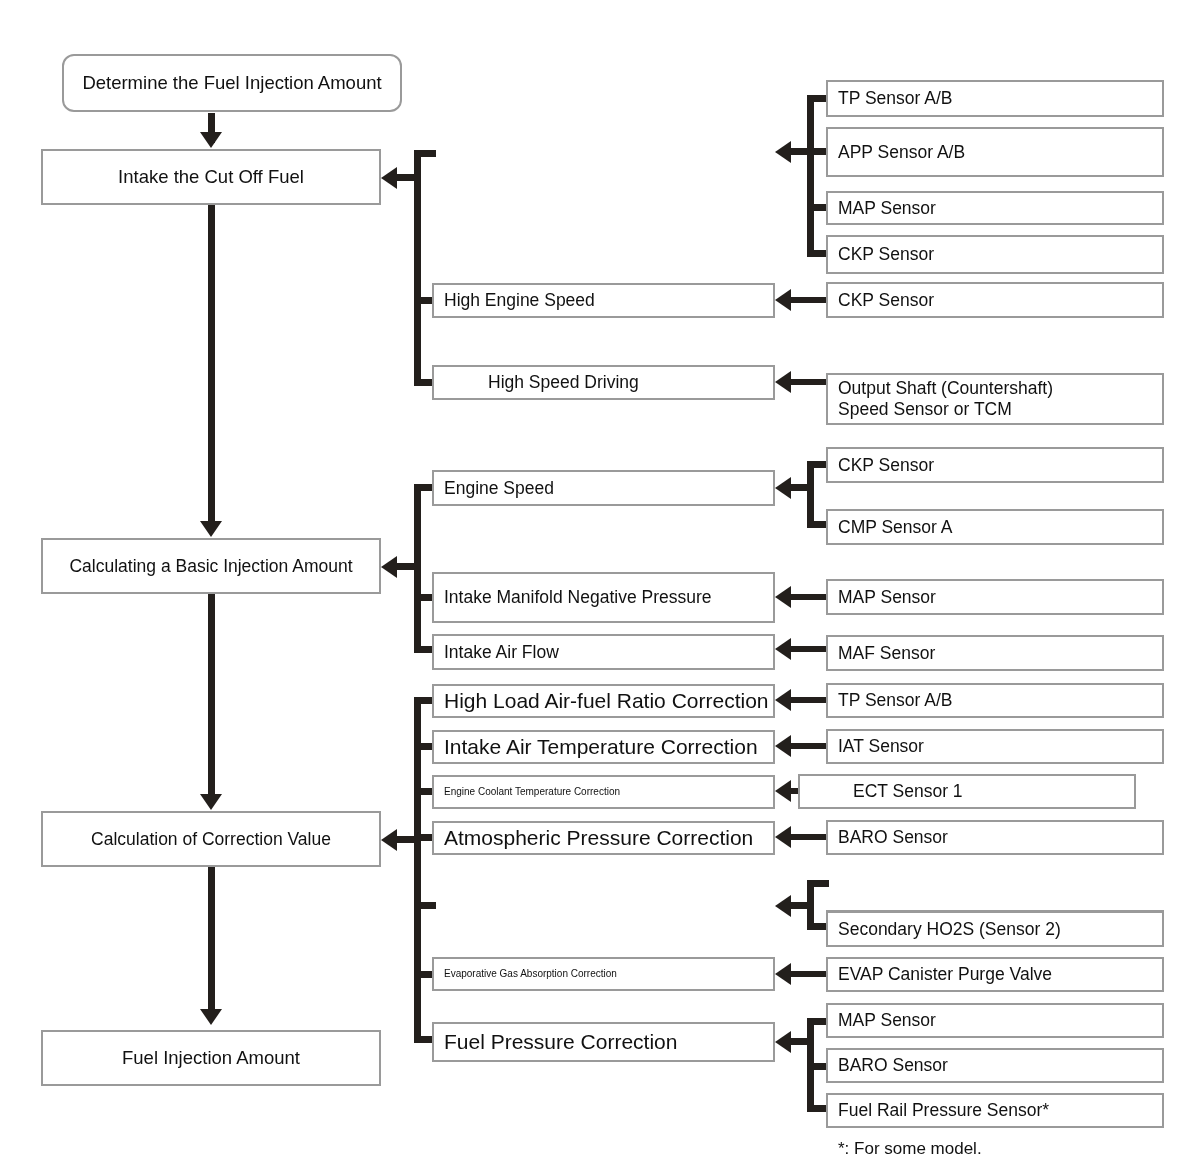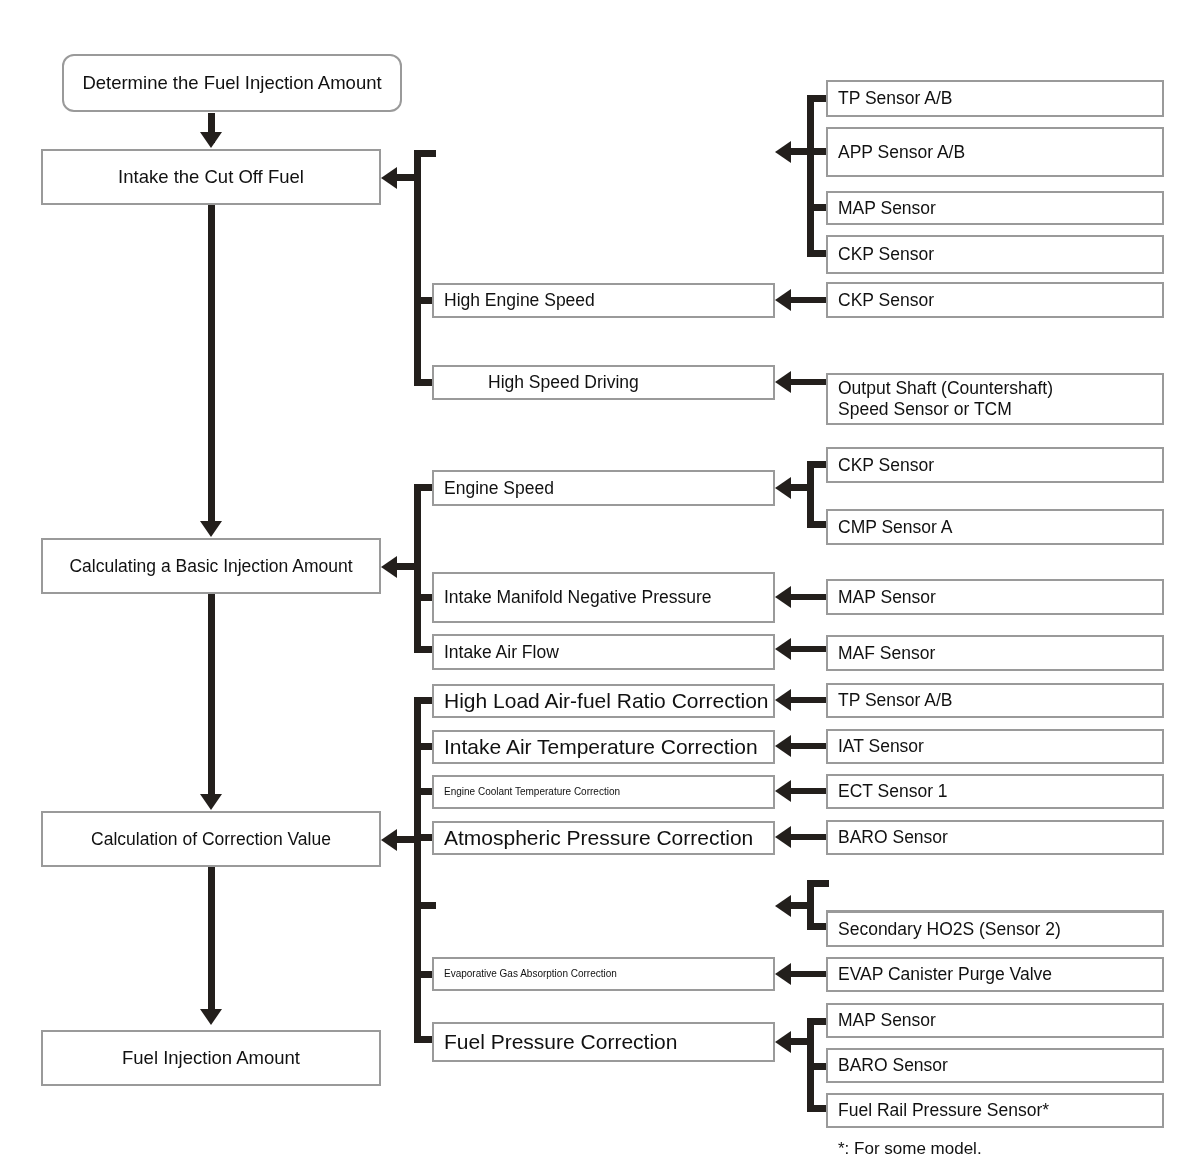--- a/index.html
+++ b/index.html
@@ -227,21 +227,21 @@
   </div>
 
   <div class="ln lh" style="left:789px;top:743px;width:40px;height:6px;"></div>
   <div class="arrow left" style="left:775px;top:735px;"></div>
   <div class="box left" style="left:826px;top:729px;width:338px;height:35px;">
     <span class="txt fs17">IAT Sensor</span>
   </div>
 
   <div class="ln lh" style="left:789px;top:788px;width:40px;height:6px;"></div>
   <div class="arrow left" style="left:775px;top:780px;"></div>
-  <div class="box left" style="left:826px;top:774px;width:338px;height:35px;">
+  <div class="box left" style="left:798px;top:774px;width:338px;height:35px;padding-left:43px;">
     <span class="txt fs17">ECT Sensor 1</span>
   </div>
 
   <div class="ln lh" style="left:789px;top:834px;width:40px;height:6px;"></div>
   <div class="arrow left" style="left:775px;top:826px;"></div>
   <div class="box left" style="left:826px;top:820px;width:338px;height:35px;">
     <span class="txt fs17">BARO Sensor</span>
   </div>
 
   <div class="ln lv" style="left:807px;top:880px;width:7px;height:49px;"></div>

